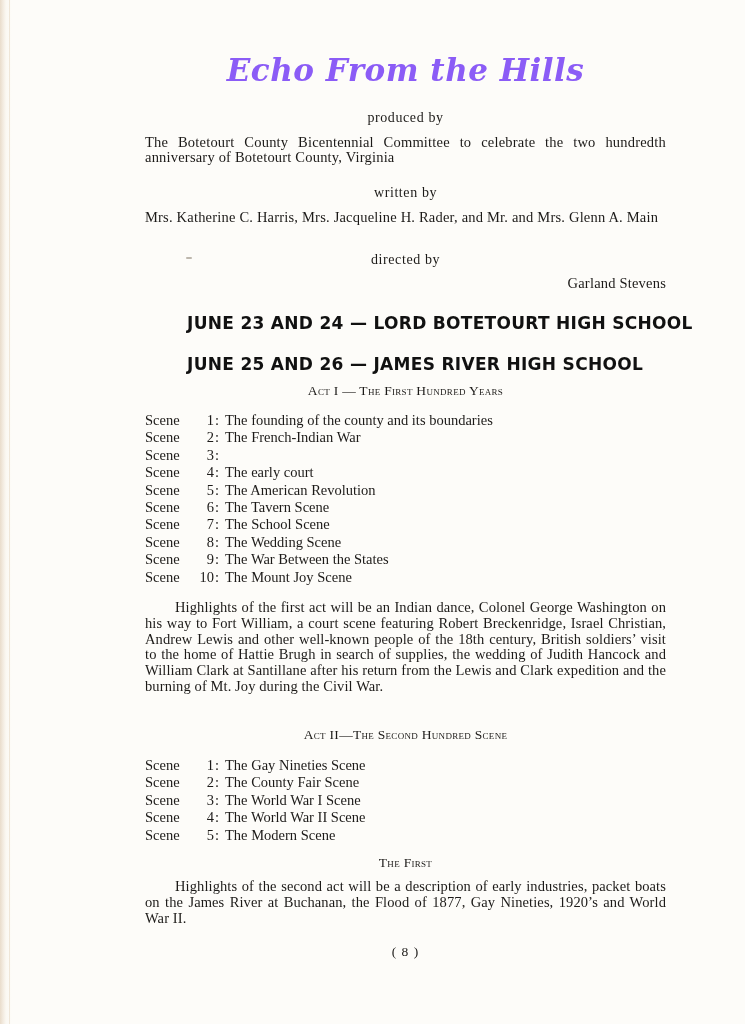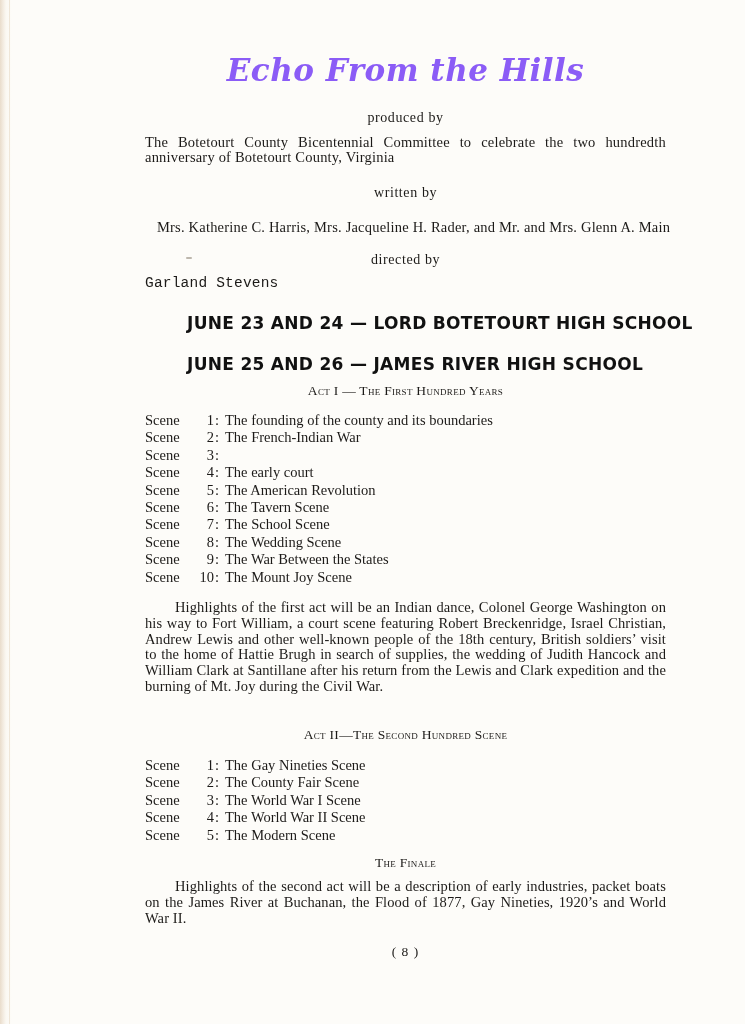--- a/index.html
+++ b/index.html
@@ -55,22 +55,21 @@
     }
     .credit-text {
       position: absolute;
       left: 0; width: 521px;
       font-size: 14.5px;
       line-height: 15px;
       text-align: justify;
       letter-spacing: 0.2px;
     }
     .credit-center {
-      text-align: left;
-      font-family: Liberation Mono, monospace;
+      text-align: right;
     }
     .date-line {
       position: absolute;
       left: 42px;
       font-family: "DejaVu Sans", sans-serif;
       font-size: 17px;
       font-weight: bold;
       letter-spacing: 0.3px;
       color: #111;
       white-space: nowrap;
@@ -141,21 +140,21 @@
 <div class="speck" style="left:186px; top:257px;"></div>
 
 <div class="content">
 
   <div class="title">Echo From the Hills</div>
 
   <div class="credit-label" style="top:110px;">produced by</div>
   <div class="credit-text" style="top:135px;">The Botetourt County Bicentennial Committee to celebrate the two hundredth anniversary of Botetourt County, Virginia</div>
 
   <div class="credit-label" style="top:185px;">written by</div>
-  <div class="credit-text" style="top:220px;margin-left:12px;">Mrs. Katherine C. Harris, Mrs. Jacqueline H. Rader, and Mr. and Mrs. Glenn A. Main</div>
+  <div class="credit-text" style="top:210px;">Mrs. Katherine C. Harris, Mrs. Jacqueline H. Rader, and Mr. and Mrs. Glenn A. Main</div>
 
   <div class="credit-label" style="top:252px;">directed by</div>
   <div class="credit-text credit-center" style="top:276px;">Garland Stevens</div>
 
   <div class="date-line" style="top:313px;">JUNE 23 AND 24 — LORD BOTETOURT HIGH SCHOOL</div>
   <div class="date-line" style="top:354px;">JUNE 25 AND 26 — JAMES RIVER HIGH SCHOOL</div>
 
   <div class="act-heading" style="top:383px;">Act I — The First Hundred Years</div>
 
   <div class="scene-list" style="top:412px;">
@@ -250,18 +249,18 @@
         <span class="scene-title">The World War II Scene</span>
       </div>
     <div class="scene-row">
         <span class="scene-word">Scene</span>
         <span class="scene-num">5</span>
         <span class="scene-colon">:</span>
         <span class="scene-title">The Modern Scene</span>
       </div>
   </div>
 
-  <div class="act-heading" style="top:855px;">The Finale</div>
+  <div class="act-heading" style="top:855px;">The First</div>
 
   <div class="para" style="top:879px;">Highlights of the second act will be a description of early industries, packet boats on the James River at Buchanan, the Flood of 1877, Gay Nineties, 1920’s and World War II.</div>
 
   <div class="page-number">( 8 )</div>
 </div>
 
 </body></html>

